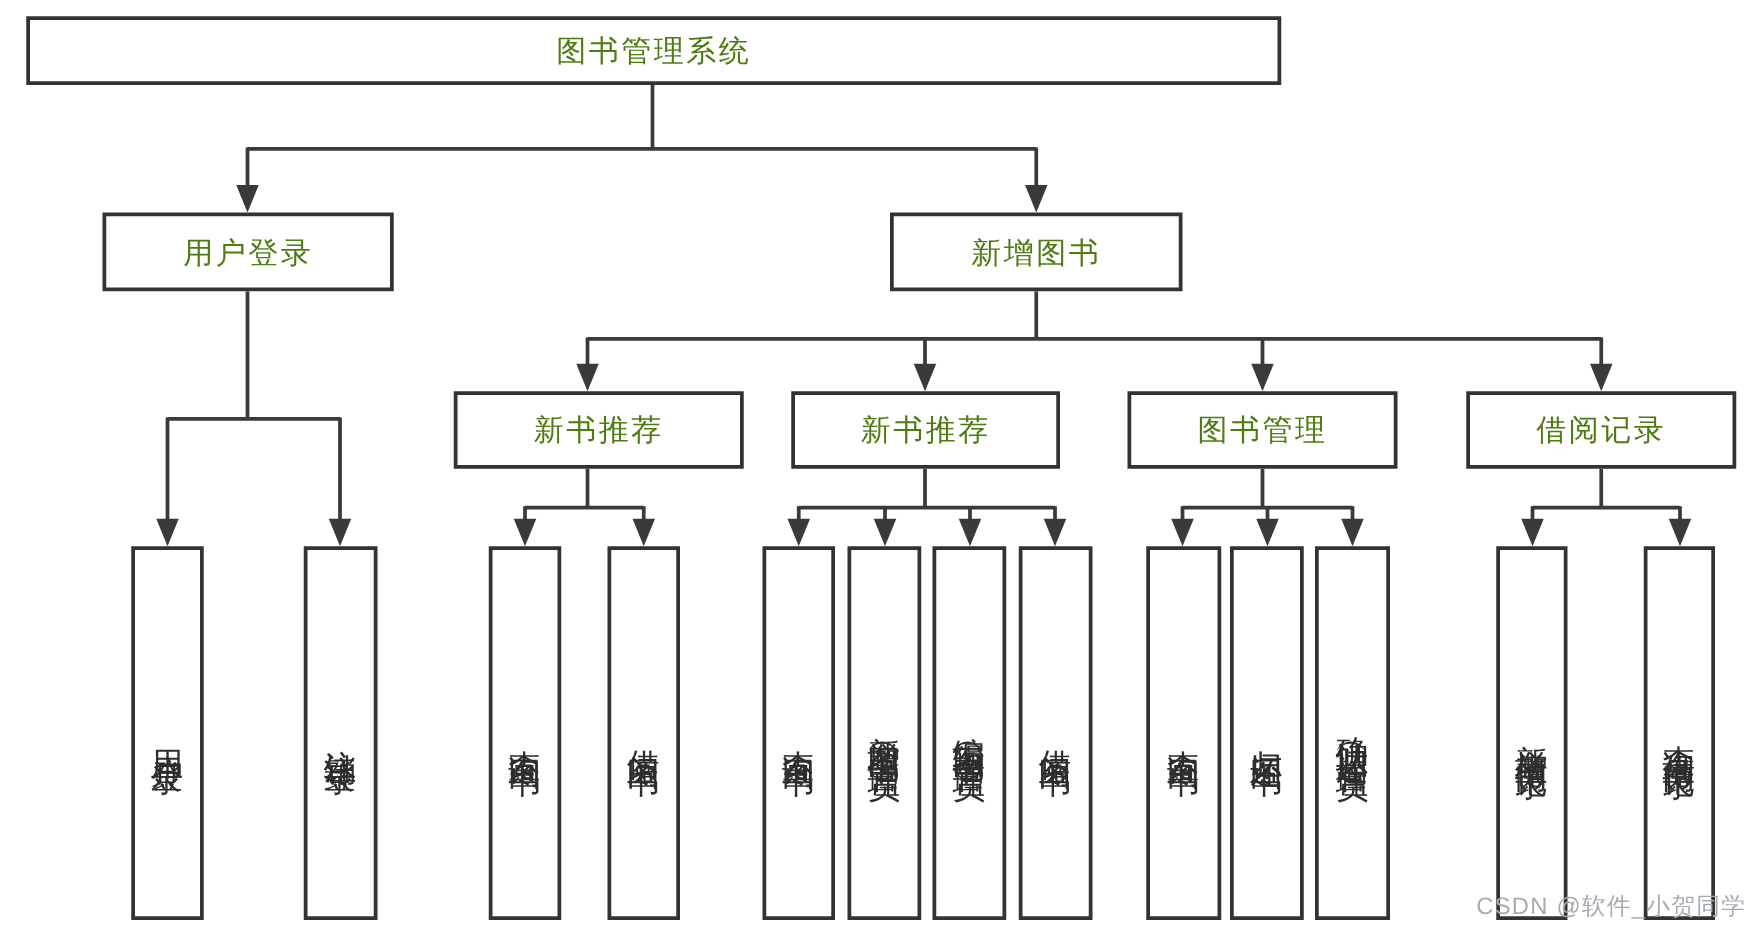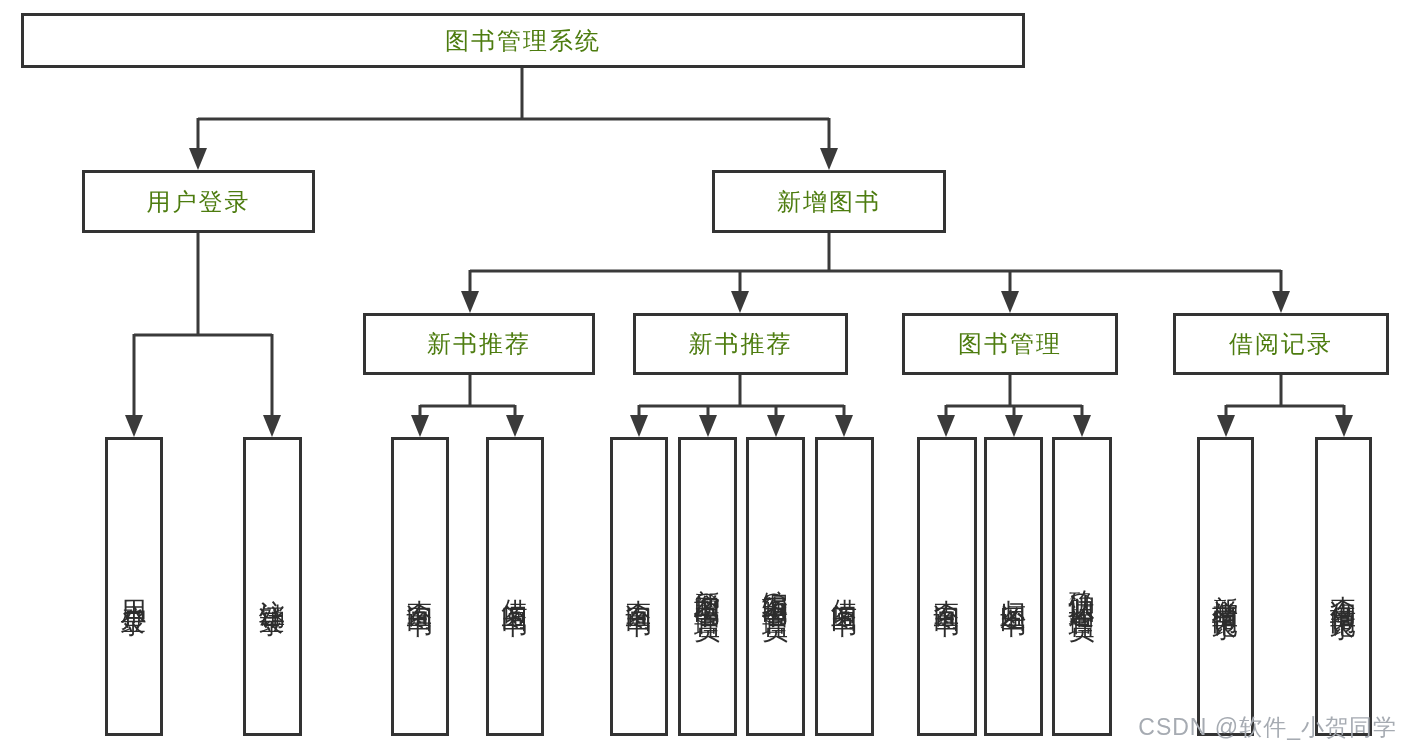--- a/index.html
+++ b/index.html
@@ -61,21 +61,21 @@
     writing-mode: vertical-rl;
     font-size: 26px;
     letter-spacing: 4px;
     line-height: 1;
     color: #2d2d2d;
   }
   .watermark {
     position: absolute;
     right: 8px;
     top: 712px;
-    font-size: 23px;
+    font-size: 19px;
     letter-spacing: 1px;
     color: #a6abb2;
     white-space: nowrap;
     z-index: 5;
   }
 </style>
 </head>
 <body>
 
 <div class="stage">

